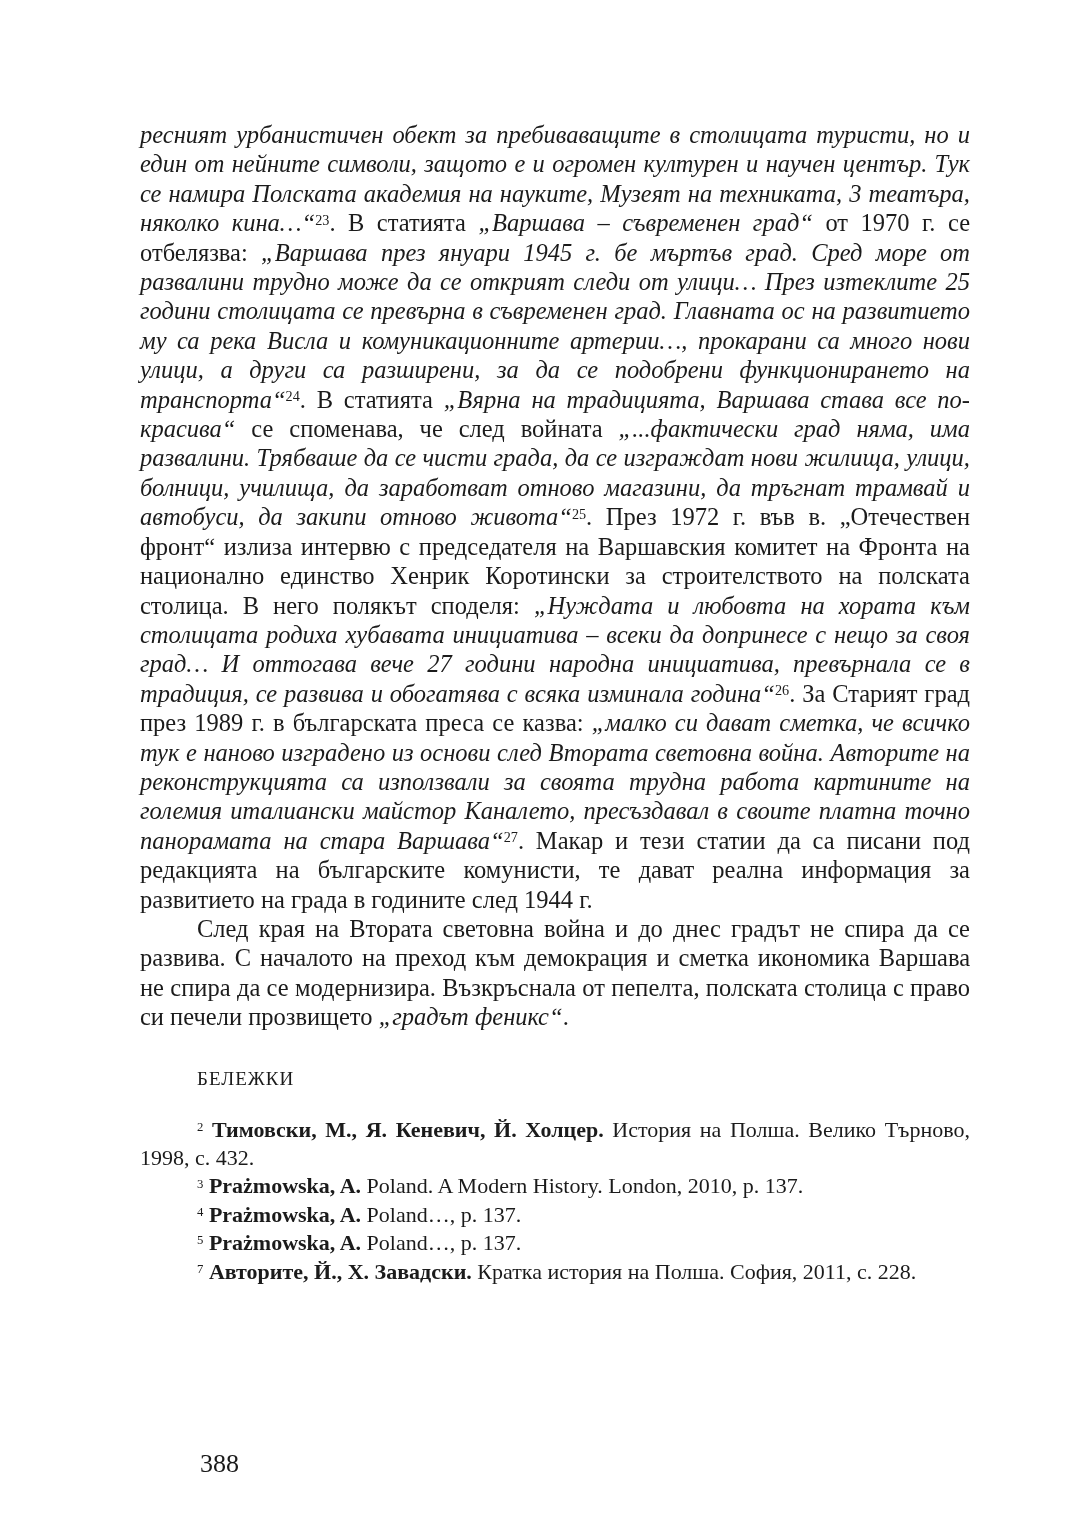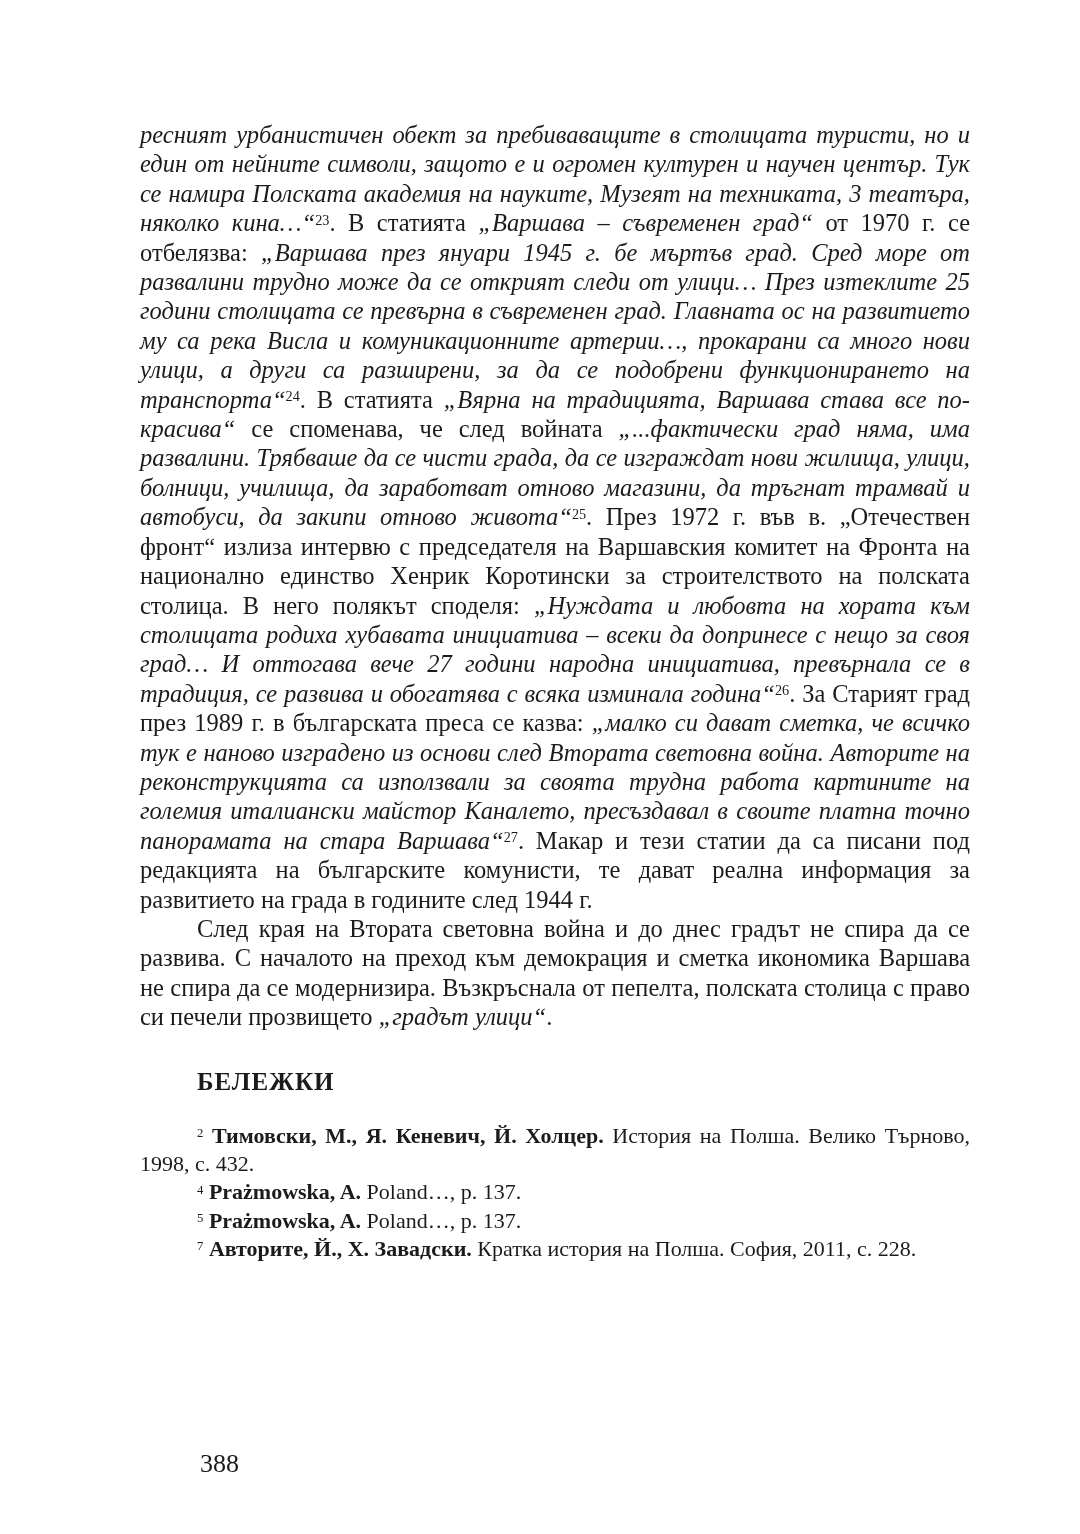--- a/index.html
+++ b/index.html
@@ -35,22 +35,22 @@
   .b { font-weight: bold; }
   sup {
     font-size: 0.58em;
     line-height: 0;
     vertical-align: baseline;
     position: relative;
     top: -0.45em;
   }
   .notes-heading {
     margin: 36px 0 26px 57px;
-    font-size: 25px;
-    font-weight: bold;
+    font-size: 19px;
+    font-weight: normal;
     letter-spacing: 1px;
   }
   .notes { margin: 0; }
   .note {
     margin: 0;
     font-size: 22px;
     line-height: 28.4px;
     text-align: justify;
     text-indent: 57px;
   }
@@ -63,26 +63,27 @@
   }
 </style>
 </head>
 <body>
 
 <div class="page">
   <div class="content">
 
     <p class="body-par"><span class="i">ресният урбанистичен обект за пребиваващите в столицата туристи, но и един от нейните символи, защото е и огромен културен и научен център. Тук се намира Полската академия на науките, Музеят на техниката, 3 театъра, няколко кина…“</span><sup>23</sup><span>. В статията </span><span class="i">„Варшава – съвременен град“</span><span> от 1970 г. се отбелязва: </span><span class="i">„Варшава през януари 1945 г. бе мъртъв град. Сред море от развалини трудно може да се открият следи от улици… През изтеклите 25 години столицата се превърна в съвременен град. Главната ос на развитието му са река Висла и комуникационните артерии…, прокарани са много нови улици, а други са разширени, за да се подобрени функционирането на транспорта“</span><sup>24</sup><span>. В статията </span><span class="i">„Вярна на традицията, Варшава става все по-красива“</span><span> се споменава, че след войната </span><span class="i">„...фактически град няма, има развалини. Трябваше да се чисти града, да се изграждат нови жилища, улици, болници, училища, да заработват отново магазини, да тръгнат трамвай и автобуси, да закипи отново живота“</span><sup>25</sup><span>. През 1972 г. във в. „Отечествен фронт“ излиза интервю с председателя на Варшавския комитет на Фронта на национално единство Хенрик Коротински за строителството на полската столица. В него полякът споделя: </span><span class="i">„Нуждата и любовта на хората към столицата родиха хубавата инициатива – всеки да допринесе с нещо за своя град… И оттогава вече 27 години народна инициатива, превърнала се в традиция, се развива и обогатява с всяка изминала година“</span><sup>26</sup><span>. За Старият град през 1989 г. в българската преса се казва: </span><span class="i">„малко си дават сметка, че всичко тук е наново изградено из основи след Втората световна война. Авторите на реконструкцията са използвали за своята трудна работа картините на големия италиански майстор Каналето, пресъздавал в своите платна точно панорамата на стара Варшава“</span><sup>27</sup><span>. Макар и тези статии да са писани под редакцията на българските комунисти, те дават реална информация за развитието на града в годините след 1944 г.</span></p>
 
-    <p class="body-par indent"><span>След края на Втората световна война и до днес градът не спира да се развива. С началото на преход към демокрация и сметка икономика Варшава не спира да се модернизира. Възкръснала от пепелта, полската столица с право си печели прозвището </span><span class="i">„градът улици“</span><span>.</span></p>
+    <p class="body-par indent"><span>След края на Втората световна война и до днес градът не спира да се развива. С началото на преход към демокрация и сметка икономика Варшава не спира да се модернизира. Възкръснала от пепелта, полската столица с право си печели прозвището </span><span class="i">„градът феникс“</span><span>.</span></p>
 
     <h2 class="notes-heading">БЕЛЕЖКИ</h2>
 
     <div class="notes">
       <p class="note"><sup>2</sup><span class="b"> Тимовски, М., Я. Кеневич, Й. Холцер.</span><span> История на Полша. Велико Търново, 1998, с. 432.</span></p>
+      <p class="note"><sup>3</sup><span class="b"> Prażmowska, A.</span><span> Poland. A Modern History. London, 2010, p. 137.</span></p>
       <p class="note"><sup>4</sup><span class="b"> Prażmowska, A.</span><span> Poland…, p. 137.</span></p>
       <p class="note"><sup>5</sup><span class="b"> Prażmowska, A.</span><span> Poland…, p. 137.</span></p>
       <p class="note"><sup>7</sup><span class="b"> Авторите, Й., Х. Завадски.</span><span> Кратка история на Полша. София, 2011, с. 228.</span></p>
     </div>
 
   </div>
 
   <div class="page-number">388</div>
 </div>
 

